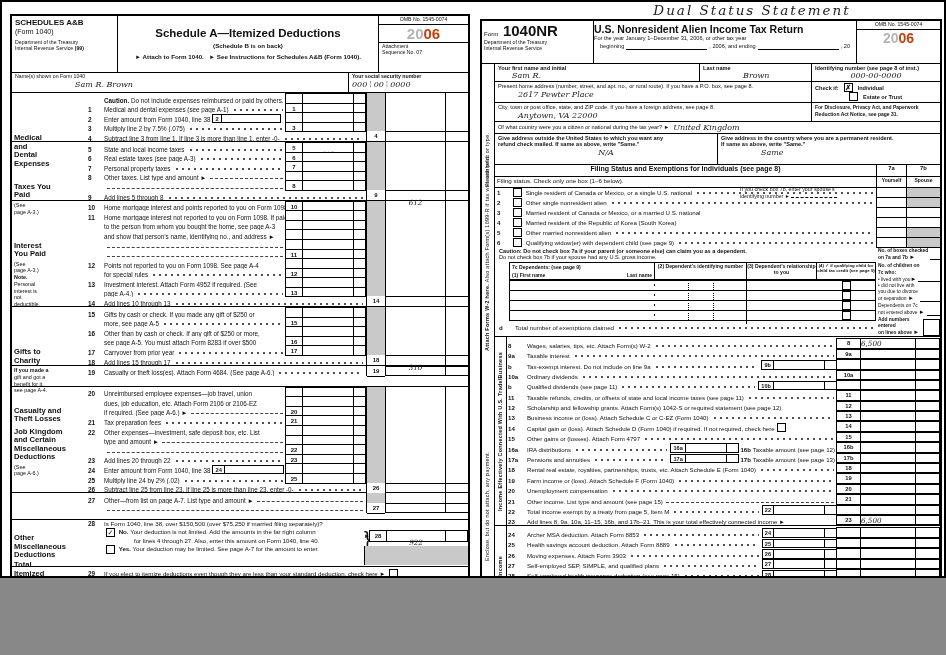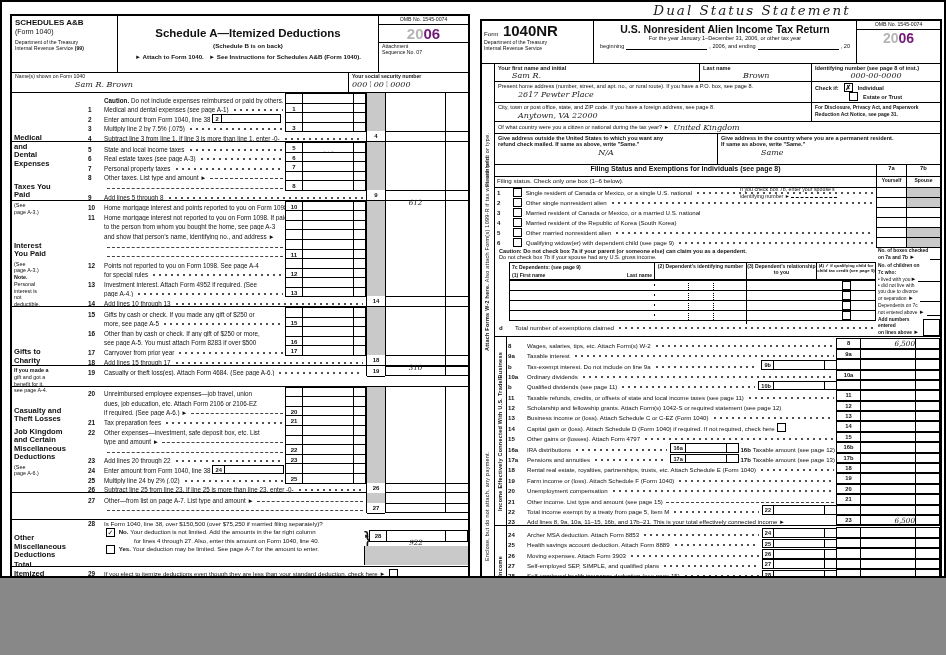--- a/index.html
+++ b/index.html
@@ -10,21 +10,21 @@
   .f55{font-size:5.6px;line-height:1.15;}
   .f6{font-size:6.2px;line-height:1.2;}
   .f7{font-size:7px;line-height:1.2;}
   .f8{font-size:8px;line-height:1.2;}
   .f11{font-size:11.5px;line-height:1.1;}
   .entry{font-family:"DejaVu Serif",serif;font-style:italic;font-size:8px;color:#222;}
   .entry.sm{font-size:7.2px;}
   .handtitle{position:absolute;left:560px;top:0px;width:380px;text-align:center;
              font-family:"DejaVu Serif",serif;font-style:italic;font-size:13.5px;letter-spacing:2px;color:#222;}
   .yr20{color:#b5b5b5;font-weight:bold;}
-  .yr06{font-weight:bold;color:#701a75;margin-top:40px;}
+  .yr06{font-weight:bold;color:#c2410c;margin-top:40px;}
   .arrowg{font-size:6px;}
   .cb{display:inline-block;width:7px;height:7px;border:1px solid #000;background:#fff;
       font-size:7px;line-height:7px;text-align:center;vertical-align:middle;margin:0 2px;}
   .lead{flex:1;min-width:6px;margin:0 3px 1px;align-self:flex-end;height:4px;
         background-image:radial-gradient(circle,#444 0.7px,transparent 0.8px);
         background-size:6px 4px;background-position:0 100%;background-repeat:repeat-x;}
   .dashf{flex:1;min-width:8px;margin:0 3px 2px;align-self:flex-end;border-bottom:1px dashed #444;height:5px;}
   .shadebg{background:var(--shade,#c9c9c9);}
   .vtext{writing-mode:vertical-rl;transform:rotate(180deg);font-size:5.4px;line-height:1.1;
          letter-spacing:.3px;white-space:nowrap;}
@@ -66,21 +66,21 @@
   .sa-qrows{margin-left:92px;width:258px;font-size:6.1px;line-height:1.35;}
   .brace{position:absolute;left:352px;top:8px;font-size:20px;font-weight:200;}
   .t28{position:absolute;right:0;top:10px;display:flex;align-items:center;}
   .shadeblock{position:absolute;right:0;top:26px;width:103px;height:19px;background:var(--shade,#c9c9c9);border-left:1px solid #000;}
   .sa-29{display:flex;align-items:center;height:12px;border-bottom:2px solid #000;font-size:6.1px;padding-left:76px;}
   .sa-foot{display:flex;align-items:center;height:13px;font-size:6.3px;padding:0 3px;}
   
   #f1040{position:absolute;left:478px;top:17px;width:462px;border:2px solid #000;background:#fff;box-sizing:border-box;}
   .nr-head{display:flex;border-bottom:1.5px solid #000;height:42px;}
   .nr-h1{width:112px;border-right:1.5px solid #000;padding:1px 2px;box-sizing:border-box;}
-  .nr-h2{flex:1;text-align:center;padding-top:2px;}
+  .nr-h2{flex:1;text-align:left;padding-top:2px;}
   .nr-h3{width:84px;border-left:1.5px solid #000;box-sizing:border-box;text-align:center;}
   .nr-h3 .omb{border-bottom:1px solid #000;padding:1px 0;}
   .idrow{display:flex;border-bottom:1px solid #000;}
   .idcell{padding:1px 3px;box-sizing:border-box;}
   .sidepad{margin-left:12px;border-left:1px solid #000;}
   .nr-bar{display:flex;border-bottom:1px solid #000;background:#fff;height:11px;align-items:stretch;}
   .col7{width:30px;border-left:1px solid #000;text-align:center;box-sizing:border-box;font-size:5.8px;}
   .filrow{display:flex;align-items:center;height:10px;font-size:6.1px;}
   .filnum{width:14px;font-weight:bold;text-align:left;padding-left:2px;flex:none;}
   .filcell{width:30px;height:10px;box-sizing:border-box;border-left:1px solid #000;border-bottom:1px solid #000;flex:none;}
@@ -97,21 +97,21 @@
   .dc2{width:92px;border-right:1px solid #000;box-sizing:border-box;}
   .dc3{width:70px;border-right:1px solid #000;box-sizing:border-box;}
   .dc4{width:58px;box-sizing:border-box;}
   .drow{display:flex;height:9px;border-top:1px solid #000;align-items:center;}
   .dsep{display:inline-block;border-left:1px dotted #000;height:7px;margin:0 12px;}
   .nr-row{display:flex;align-items:flex-end;height:10.4px;font-size:6.1px;}
   .nr-num{width:20px;font-weight:bold;flex:none;padding-left:1px;box-sizing:border-box;}
   .nr-txt{flex:1;display:flex;align-items:flex-end;min-width:0;white-space:nowrap;overflow:hidden;}
   .rn{width:25px;height:10.4px;flex:none;box-sizing:border-box;border:1px solid #000;margin-left:-1px;
       font-size:5.8px;font-weight:bold;text-align:center;line-height:9.5px;background:#fff;}
-  .ra{width:56px;height:10.4px;flex:none;box-sizing:border-box;border:1px solid #000;margin-left:-1px;text-align:right;background:#fff;}
+  .ra{width:56px;height:10.4px;flex:none;box-sizing:border-box;border:1px solid #000;margin-left:-1px;text-align:left;background:#fff;}
   .rc{width:25px;height:10.4px;flex:none;box-sizing:border-box;border:1px solid #000;margin-left:-1px;background:#fff;}
   .ib{display:inline-flex;align-items:stretch;height:9.5px;flex:none;}
   .ib .en{border:1px solid #000;font-size:5.6px;font-weight:bold;padding:0 2px;line-height:8.5px;background:#fff;}
   .ib .ea{border:1px solid #000;border-left:none;width:50px;background:#fff;}
   .ib .ec{border:1px solid #000;border-left:none;width:11px;background:#fff;}
   .incwrap{display:flex;border-bottom:1px solid #000;}
   .sb{width:11px;flex:none;border-right:1px solid #000;display:flex;align-items:center;justify-content:center;}
   .increst{flex:1;min-width:0;padding-top:1px;}
   .outerv{position:absolute;left:1px;width:10px;display:flex;justify-content:center;}
   .tailt{flex:none;font-size:6.1px;margin-right:2px;}

